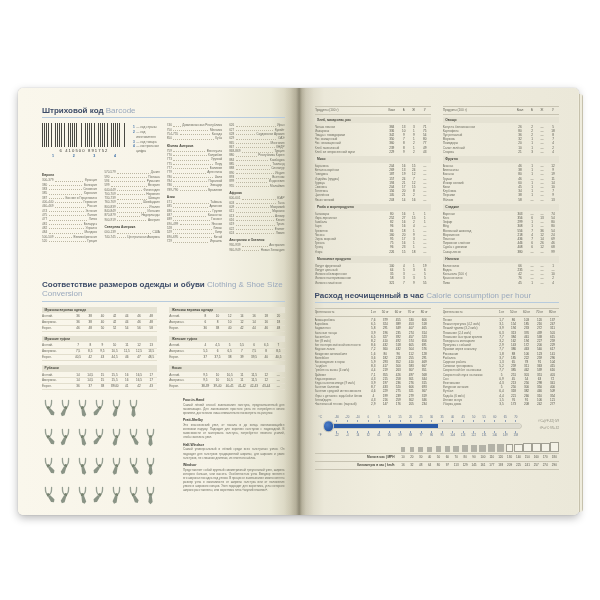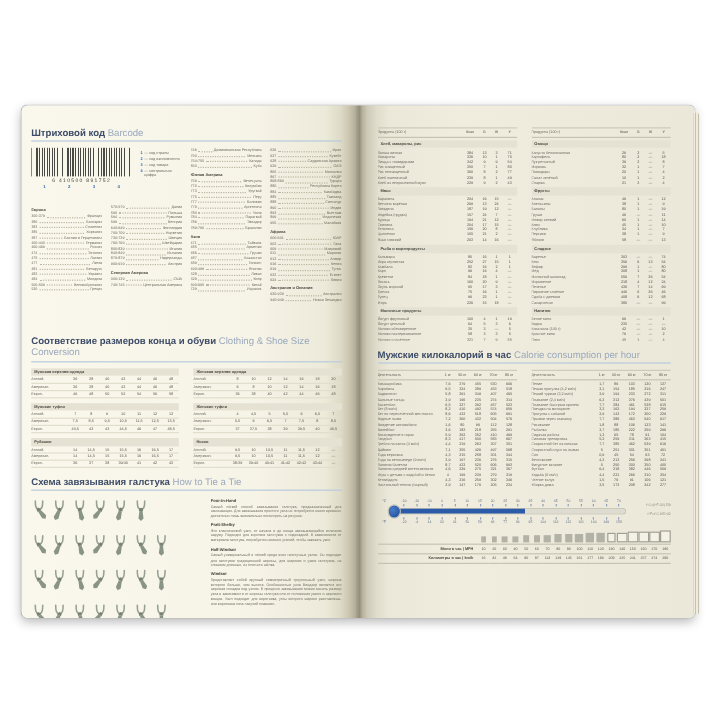--- a/index.html
+++ b/index.html
@@ -4,21 +4,21 @@
 <style>
   html,body{margin:0;padding:0;width:600px;height:600px;background:#ffffff;overflow:hidden;
     font-family:"Liberation Sans","DejaVu Sans",sans-serif;}
   .book{position:absolute;left:18px;top:88px;width:561px;height:427px;display:flex;
     border-radius:5px;box-shadow:0 3px 9px rgba(0,0,0,.28),0 0 1px rgba(0,0,0,.35);}
   .book::after{content:"";position:absolute;right:-4px;top:6px;bottom:3px;width:5px;
     background:repeating-linear-gradient(90deg,#efecdd 0 1.4px,#c6c1ac 1.4px 2.4px);
     border-radius:0 3px 3px 0;}
   .page{width:50%;position:relative;overflow:hidden;box-sizing:border-box;}
   .page-left{background:linear-gradient(90deg,#faf7ec 0%,#f6f3e7 70%,#ecead9 90%,#d6d2bd 97%,#bab5a0 100%);
-    border-radius:5px 0 0 5px;padding:18px 14px 0 8px;}
+    border-radius:5px 0 0 5px;padding:18px 14px 0 24px;}
   .page-right{background:linear-gradient(90deg,#b2ad97 0%,#d8d4c2 2.5%,#ebe8d9 9%,#f0edde 30%,#ebe8d9 100%);
     border-radius:0 5px 5px 0;padding:18px 20px 0 16px;}
   .spine{position:absolute;left:50%;top:0;bottom:0;width:30px;transform:translateX(-50%);
     background:linear-gradient(90deg,rgba(110,102,78,0) 0%,rgba(110,102,78,.18) 40%,rgba(60,55,38,.32) 50%,rgba(110,102,78,.14) 60%,rgba(110,102,78,0) 100%);
     pointer-events:none;z-index:5;}
   .sec-h{font-size:8px;line-height:1.15;margin:0 0 5px 0;padding-bottom:2px;border-bottom:1.6px solid #b7cbdd;}
   .sec-h .ru{color:#3d4c68;font-weight:bold;}
   .sec-h .en{color:#9aa9bd;font-weight:normal;}
   section{margin-bottom:7px;}
   
@@ -534,21 +534,21 @@
                 <span class="bc-code">940-949</span>
                 <span class="bc-dots"></span>
                 <span class="bc-name">Новая Зеландия</span>
               </div>
             </div>
         </div>
       </div>
     </section>
 
     <section>
-      <h2 class="sec-h"><span class="ru">Соответствие размеров конца и обуви</span> <span class="en">Clothing &amp; Shoe Size Conversion</span></h2>
+      <h2 class="sec-h"><span class="ru">Соответствие размеров одежды и обуви</span> <span class="en">Clothing &amp; Shoe Size Conversion</span></h2>
       <div class="size-grid" id="size-grid">
           <div class="size-table">
             <div class="size-title">Мужская верхняя одежда</div>
             <div class="size-row">
               <span class="l">Англий.</span>
               <span class="v">36</span>
               <span class="v">38</span>
               <span class="v">40</span>
               <span class="v">42</span>
               <span class="v">44</span>
@@ -738,21 +738,20 @@
               <span class="v">41-42</span>
               <span class="v">42-43</span>
               <span class="v">43-44</span>
               <span class="v">—</span>
             </div>
           </div>
         </div>
     </section>
 
     <section>
-      <h2 class="sec-h"><span class="ru">Схема завязывания галстука</span> <span class="en">How to Tie a Tie</span></h2>
       <div class="tie-wrap">
         <div class="tie-left" id="tie-steps">
             <div class="tie-row">
               <span class="tie-step"><svg viewBox="0 0 16 24" width="13" height="20">
                   <path d="M4.2 1.5 C4.2 7 4.6 9 8 11 C11.4 9 11.8 7 11.8 1.5" fill="none" stroke="#97a094" stroke-width="1.6" stroke-linecap="round"></path>
                   <g transform="rotate(-38 8 11)">
                     <polygon points="6.6,8.6 9.4,8.6 10.2,11.8 5.8,11.8" fill="#77826f"></polygon>
                     <polygon points="6.4,11.8 9.6,11.8 10.6,19.5 8,22 5.4,19.5" fill="#8a9486"></polygon>
                   </g>
                 </svg></span>
@@ -1429,21 +1428,21 @@
               <span class="n">45</span>
               <span class="n">1</span>
               <span class="n">—</span>
               <span class="n">4</span>
             </div>
           </div>
       </div>
     </section>
 
     <section>
-      <h2 class="sec-h"><span class="ru">Мужские килокалорий в час</span> <span class="en">Calorie consumption per hour</span></h2>
+      <h2 class="sec-h"><span class="ru">Расход неочищенный в час</span> <span class="en">Calorie consumption per hour</span></h2>
       <div class="two-col cons-box">
         <div class="tcol" id="cons-g0">
             <div class="cs-row headrow">
               <span class="l">Деятельность</span>
               <span class="n">1 кг</span>
               <span class="n">50 кг</span>
               <span class="n">60 кг</span>
               <span class="n">70 кг</span>
               <span class="n">80 кг</span>
             </div>

